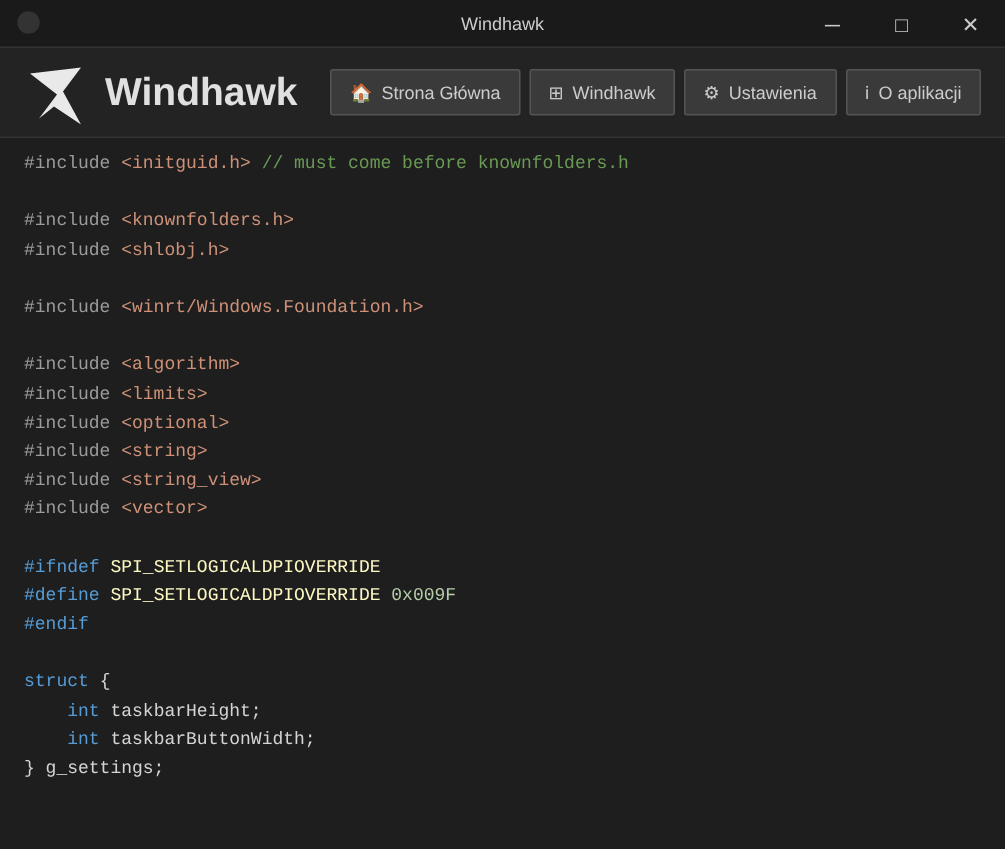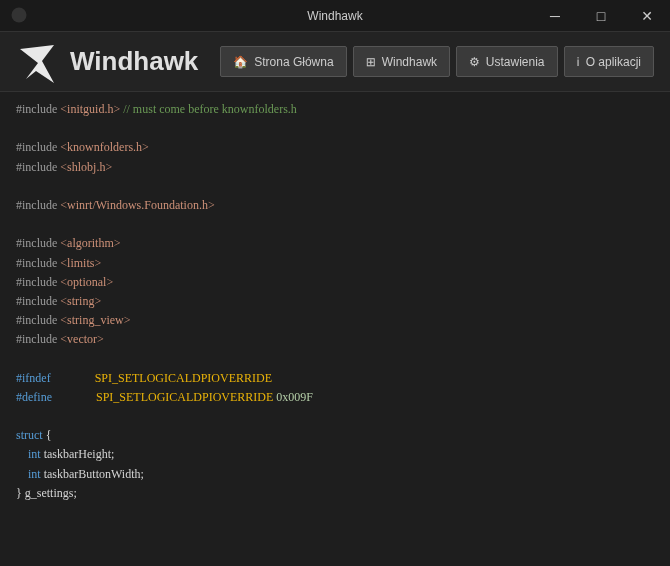--- a/index.html
+++ b/index.html
@@ -92,38 +92,38 @@
       border-radius: 2px;
     }
 
     
     .code-area {
       background: #1e1e1e;
       height: calc(566px - 32px - 60px);
       overflow-y: auto;
       overflow-x: hidden;
       padding: 8px 16px;
-      font-family: Liberation Serif, serif;
+      font-family: Liberation Mono, monospace;
       font-size: 12px;
       line-height: 1.6;
       scrollbar-width: thin;
       scrollbar-color: #555 #1e1e1e;
     }
     .code-area::-webkit-scrollbar { width: 10px; }
     .code-area::-webkit-scrollbar-track { background: #1e1e1e; }
     .code-area::-webkit-scrollbar-thumb { background: #555; }
 
     
     .kw { color: #569cd6; } 
     .pp { color: #9b9b9b; } 
     .str { color: #ce9178; } 
     .cm { color: #6a9955; } 
     .num { color: #b5cea8; } 
     .plain { color: #d4d4d4; }
-    .macro { color: #eab308; margin-left: 41px; }
+    .macro { color: #fef9c3; }
 
     .code-line {
       white-space: pre;
       display: block;
       min-height: 1.6em;
     }
     .blank { display: block; min-height: 1.6em; }
   </style>
 </head>
 <body>
@@ -181,20 +181,21 @@
 <span class="blank"></span>
 <span class="code-line"><span class="pp">#include</span> <span class="str">&lt;algorithm&gt;</span></span>
 <span class="code-line"><span class="pp">#include</span> <span class="str">&lt;limits&gt;</span></span>
 <span class="code-line"><span class="pp">#include</span> <span class="str">&lt;optional&gt;</span></span>
 <span class="code-line"><span class="pp">#include</span> <span class="str">&lt;string&gt;</span></span>
 <span class="code-line"><span class="pp">#include</span> <span class="str">&lt;string_view&gt;</span></span>
 <span class="code-line"><span class="pp">#include</span> <span class="str">&lt;vector&gt;</span></span>
 <span class="blank"></span>
 <span class="code-line"><span class="kw">#ifndef</span> <span class="macro">SPI_SETLOGICALDPIOVERRIDE</span></span>
 <span class="code-line"><span class="kw">#define</span> <span class="macro">SPI_SETLOGICALDPIOVERRIDE</span> <span class="num">0x009F</span></span>
+<span class="code-line"><span class="kw">#endif</span></span>
 <span class="blank"></span>
 <span class="code-line"><span class="kw">struct</span> <span class="plain">{</span></span>
 <span class="code-line">    <span class="kw">int</span> <span class="plain">taskbarHeight;</span></span>
 <span class="code-line">    <span class="kw">int</span> <span class="plain">taskbarButtonWidth;</span></span>
 <span class="code-line"><span class="plain">} g_settings;</span></span>
 <span class="blank"></span>
 
 </div>
 
 </body></html>

